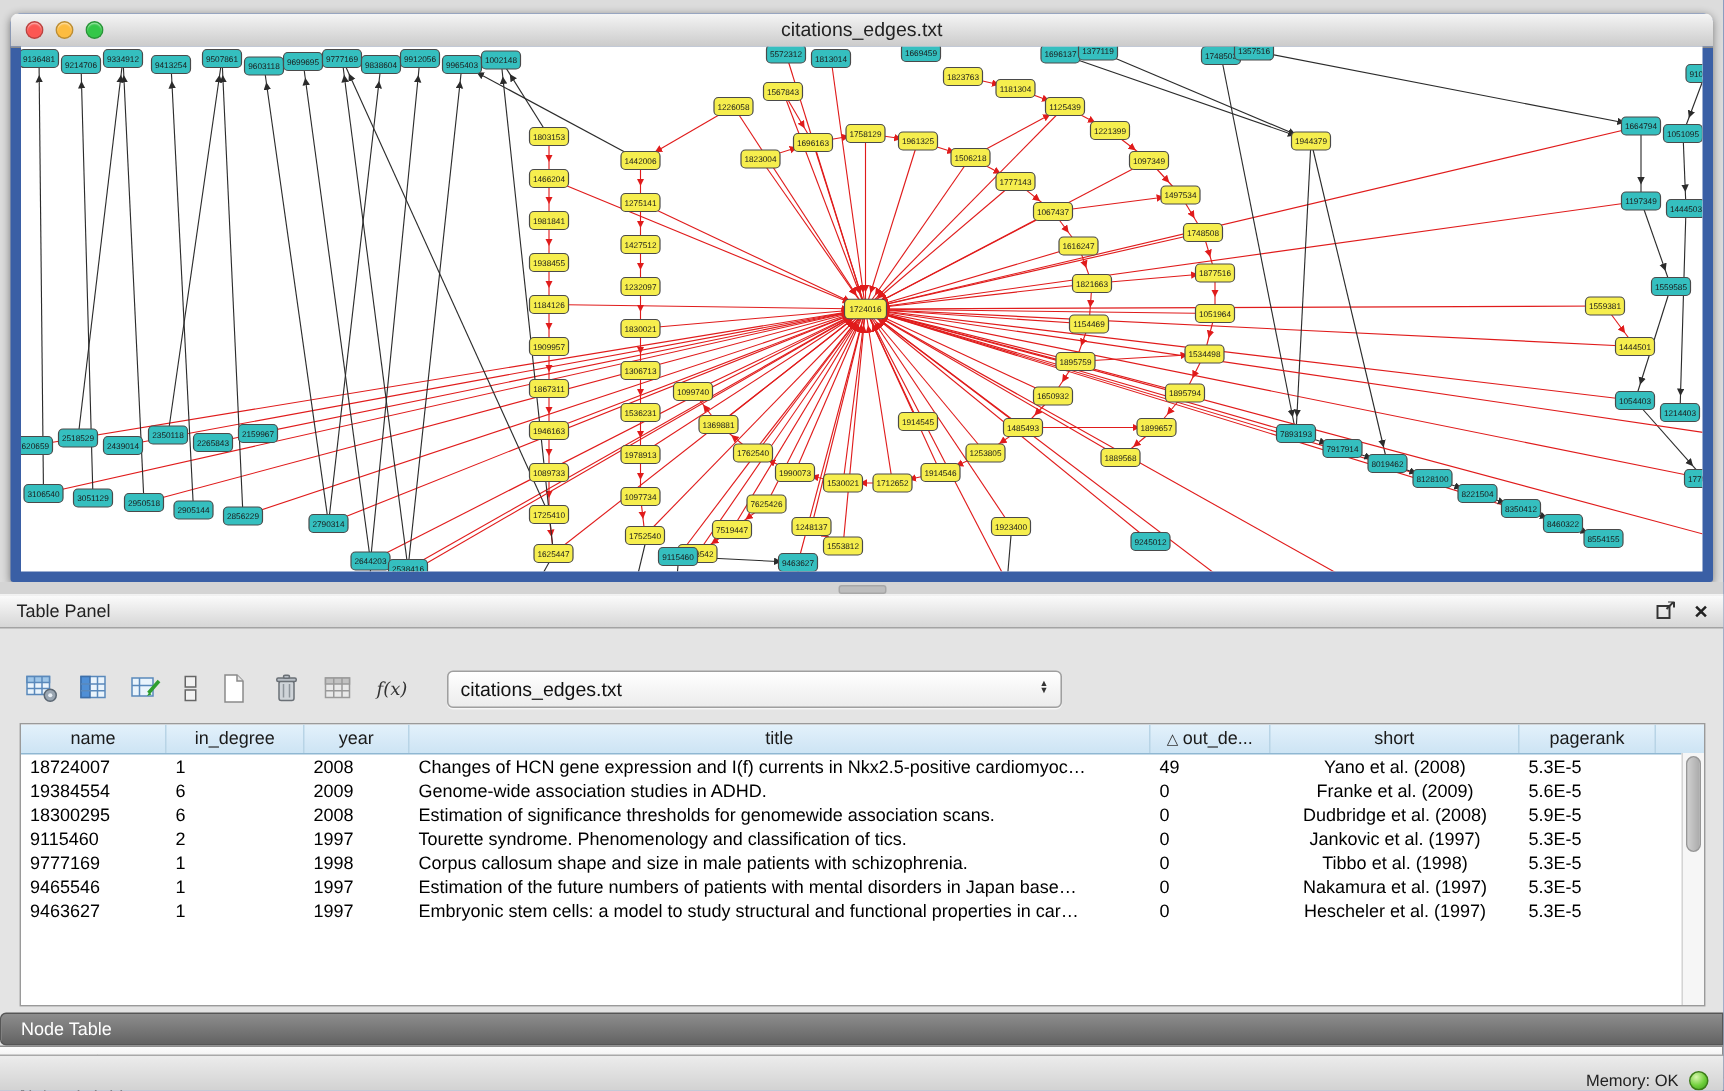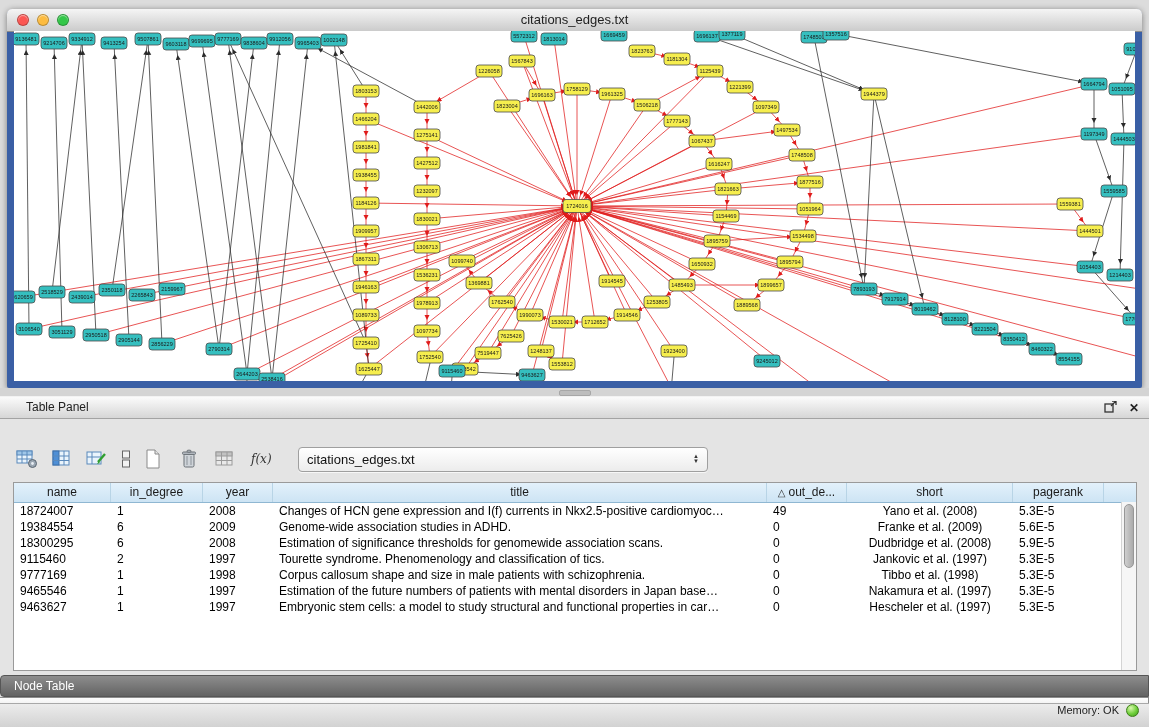--- a/index.html
+++ b/index.html
@@ -28,25 +28,25 @@
   .canvas svg{display:block;width:100%;height:100%;}
   
   .splitter{position:absolute;left:0;top:388px;width:1149px;height:8px;background:#d4d4d4;}
   .splitter .grip{width:30px;height:4px;margin:2px auto;border-radius:2px;background:#bdbdbd;border:1px solid #a7a7a7;}
   
   .table-panel{position:absolute;left:0;top:396px;width:1149px;height:307px;background:#e4e4e4;}
   .phead{
     position:relative;height:21px;background:linear-gradient(#fbfbfb,#d6d6d6);
     border-top:1px solid #f2f2f2;border-bottom:1px solid #a3a3a3;
   }
-  .ptitle{margin-left:26px;line-height:21px;font-size:12px;color:#222;}
+  .ptitle{margin-left:11px;line-height:21px;font-size:12px;color:#222;}
   .picons{position:absolute;right:10px;top:0;height:21px;display:flex;align-items:center;gap:12px;}
   .picons .icn{cursor:default;color:#222;font-size:12px;font-weight:bold;line-height:1;}
   .toolbar{position:absolute;left:16px;top:48px;height:30px;display:flex;align-items:center;gap:11px;}
-  .tbtn{width:24px;height:22px;display:flex;align-items:center;justify-content:flex-start;}
+  .tbtn{width:24px;height:22px;display:flex;align-items:center;justify-content:center;}
   .combo{
     margin-left:14px;width:392px;height:23px;border:1px solid #9f9f9f;border-radius:4px;
     background:linear-gradient(#ffffff,#ececec);display:flex;align-items:center;
     padding:0 8px;font-size:13px;color:#111;position:relative;box-shadow:0 1px 0 rgba(255,255,255,.7);
   }
   .combo .val{flex:1;overflow:hidden;white-space:nowrap;}
   .combo .arrows{display:flex;flex-direction:column;align-items:center;line-height:5px;font-size:6px;color:#333;margin-left:6px;}
   
   .tablewrap{position:absolute;left:13px;right:12px;top:86px;height:187px;background:#fff;border:1px solid #9a9a9a;overflow:hidden;}
   .thead{height:19px;background:linear-gradient(#e3f1fb,#cde4f4);border-bottom:1px solid #8fb7d2;white-space:nowrap;}
@@ -69,21 +69,21 @@
     height:20px;line-height:20px;padding:0 13px;font-size:12px;color:#111;
     background:linear-gradient(#fdfdfd,#d9d9d9);border:1px solid #8c8c8c;border-left:none;cursor:default;
   }
   .tab:first-child{border-left:1px solid #8c8c8c;border-radius:4px 0 0 4px;}
   .tab:last-child{border-radius:0 4px 4px 0;}
   .tab.active{background:linear-gradient(#8d8d8d,#636363);color:#fff;border-color:#565656;}
   
   .statusbar{
     position:absolute;left:0;bottom:0;width:1149px;height:24px;
     background:linear-gradient(#ececec,#d2d2d2);border-top:1px solid #a8a8a8;
-    display:flex;align-items:flex-start;justify-content:flex-end;gap:7px;padding-right:10px;box-sizing:border-box;
+    display:flex;align-items:flex-end;justify-content:flex-end;gap:7px;padding-right:10px;box-sizing:border-box;
   }
   .statusbar .mem{font-size:11px;color:#222;}
   .orb{width:13px;height:13px;border-radius:50%;
        background:radial-gradient(circle at 35% 28%, #d9f7ae, #6fcf3a 55%, #3f9a1e);
        border:1px solid #3c7d17;box-sizing:border-box;}
 </style>
 </head>
 <body>
 
 <div class="screen">

